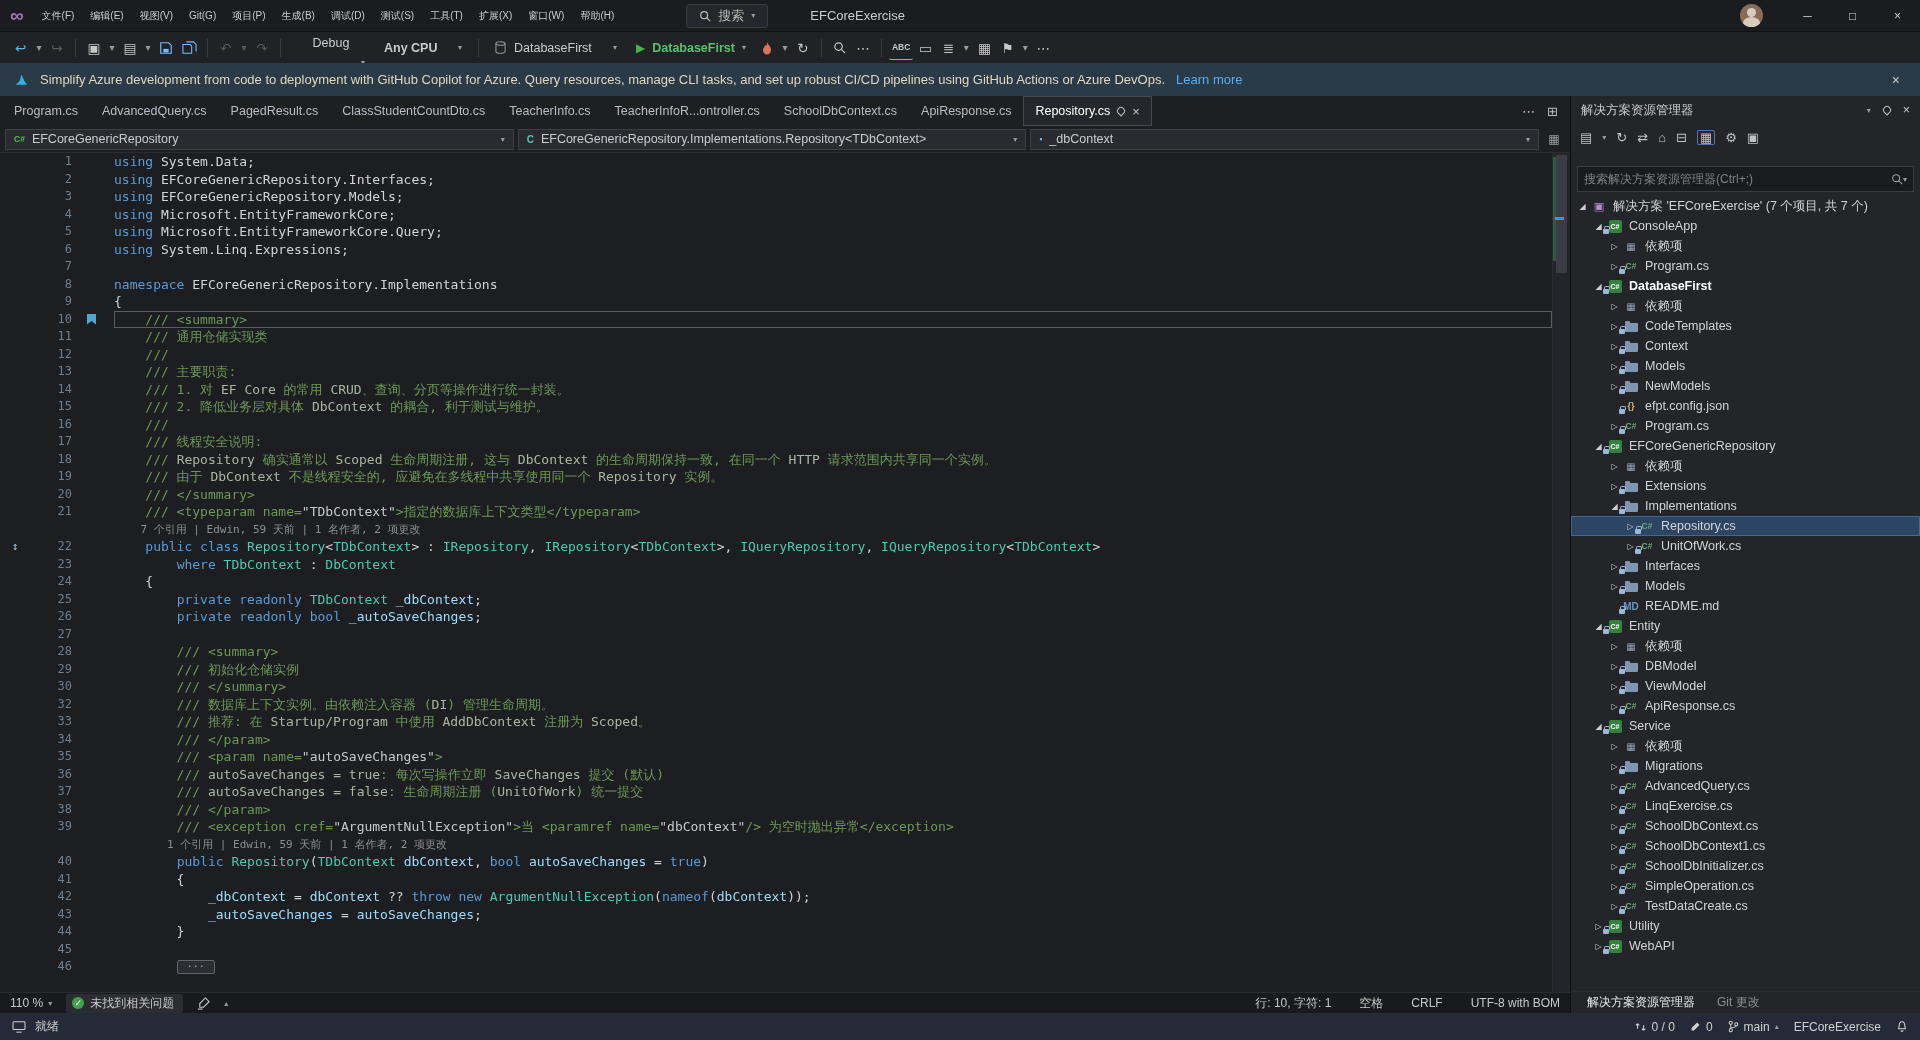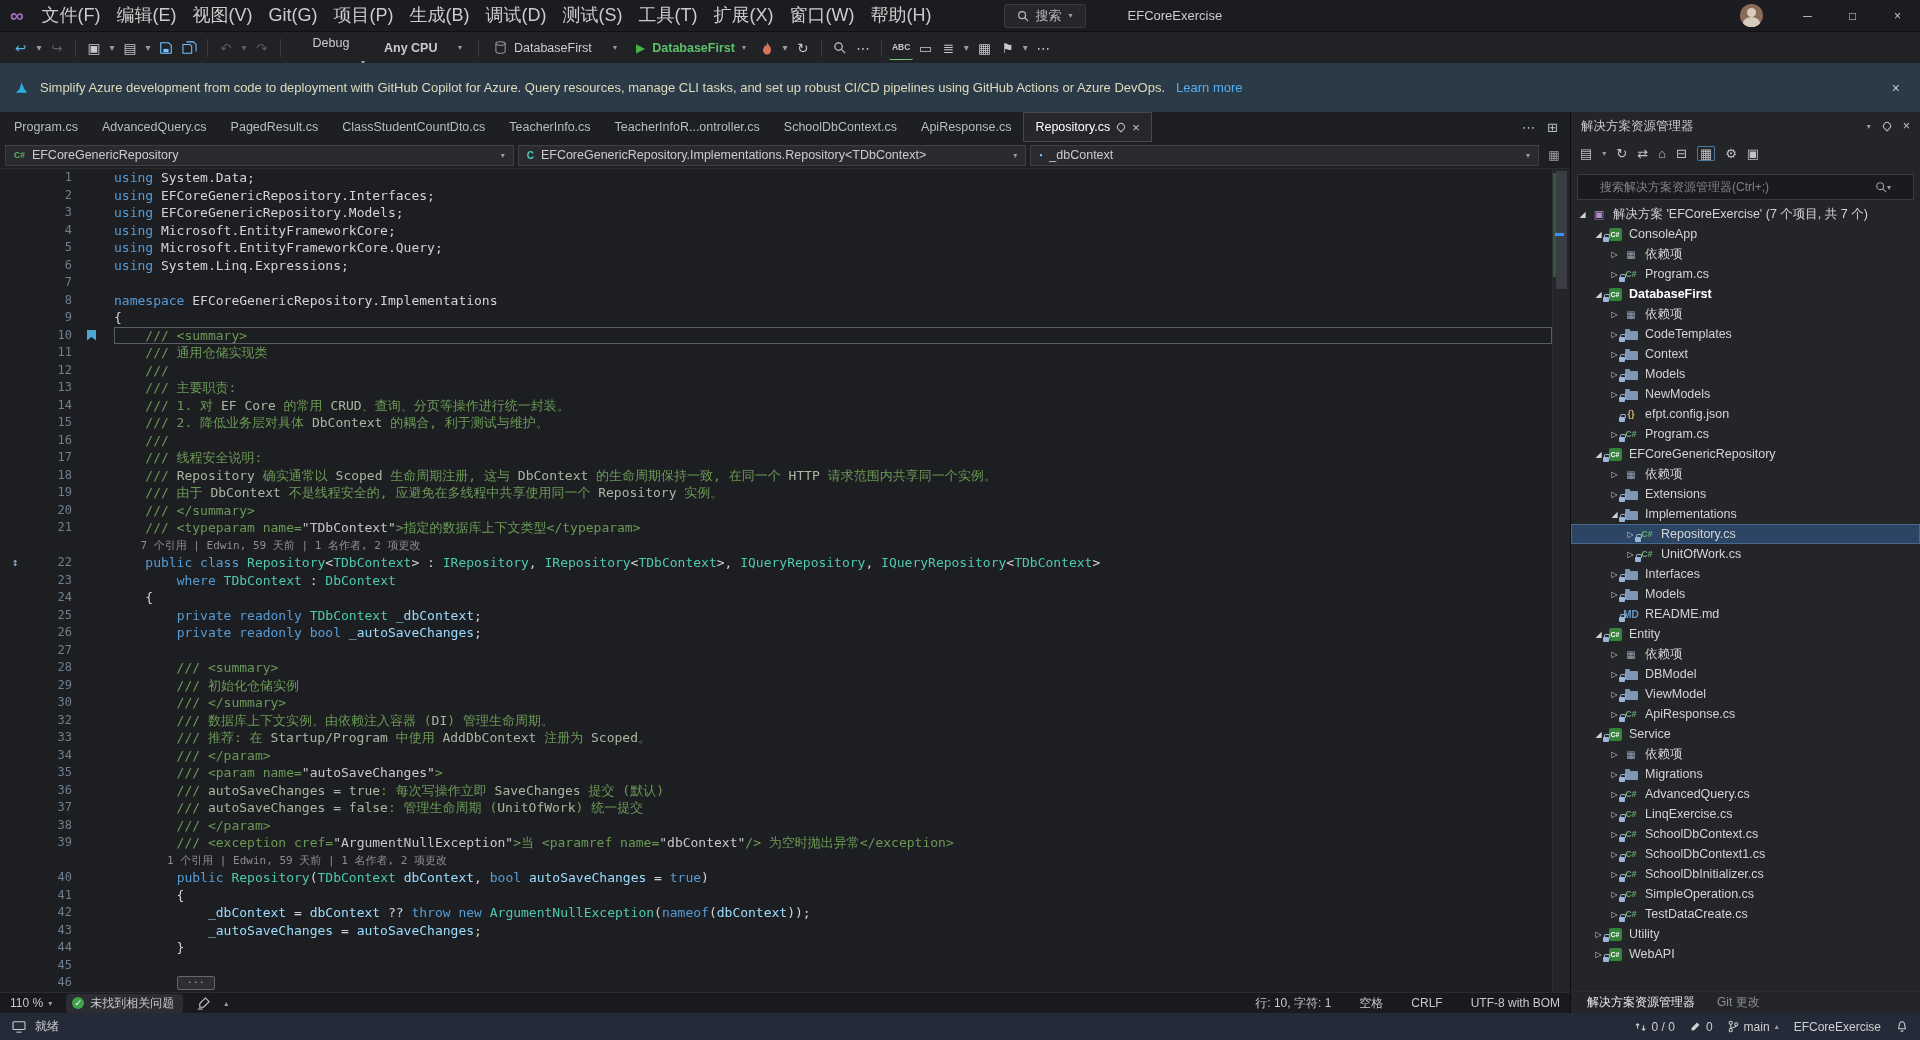--- a/index.html
+++ b/index.html
@@ -3,21 +3,21 @@
 <meta charset="utf-8">
 <style>
   * { margin:0; padding:0; box-sizing:border-box; }
   html,body { width:1920px; height:1040px; overflow:hidden; background:#17181C;
     font-family:"Liberation Sans","DejaVu Sans",sans-serif; font-size:13px; color:#C8C8C8; }
   #app { display:flex; flex-direction:column; width:1920px; height:1040px; }
 
   
   .titlebar { height:31px; background:#1B1C1F; display:flex; align-items:center; padding:0 0 0 10px; flex:none; }
   .vs-logo { color:#A671C9; font-size:19px; font-weight:bold; margin-right:10px; line-height:1; }
-  .menu-item { padding:0 8px; height:31px; line-height:31px; color:#CCCCCC; font-size:18px; cursor:default;text-align:center; }
+  .menu-item { padding:0 8px; height:31px; line-height:31px; color:#CCCCCC; font-size:10px; cursor:default;text-align:center; }
   .title-search { margin-left:64px; display:flex; align-items:center; gap:7px; background:#26272C;
     border:1px solid #3A3B40; border-radius:3px; padding:2px 12px; color:#BBBBBB; }
   .window-title { margin-left:42px; color:#CCCCCC; font-size:13px; }
   .title-right { margin-left:auto; display:flex; align-items:center; height:100%; }
   .avatar { width:23px; height:23px; border-radius:50%; background:#8A6B58; position:relative; overflow:hidden; margin-right:22px; }
   .avatar::before { content:''; position:absolute; left:7px; top:4px; width:9px; height:9px; border-radius:50%; background:#D8CCBE; }
   .avatar::after  { content:''; position:absolute; left:3px; top:13px; width:17px; height:12px; border-radius:50% 50% 0 0; background:#D8CCBE; }
   .win-btn { width:45px; height:31px; display:flex; align-items:center; justify-content:center; color:#CCCCCC; font-size:12px; }
 
   
@@ -27,21 +27,21 @@
   .tbtn.dis { color:#5C5D62; }
   .tbtn.accent { color:#53B7E8; }
   .tsep { width:1px; height:18px; background:#3B3C42; margin:0 6px; flex:none; }
   .tdrop { display:flex; align-items:center; gap:8px; height:24px; padding:0 9px; font-size:12.5px; color:#CCCCCC; border-radius:2px; }
   .caret { font-size:8px; color:#9A9B9F; }
   .run-btn { display:flex; align-items:center; gap:7px; padding:0 9px; height:24px; color:#5CC06A; font-weight:bold; font-size:12.5px; }
   .run-play { color:#41B44A; font-size:12px; }
   .abc { font-size:8.5px; letter-spacing:0; font-weight:bold; border-bottom:1px solid #7bc87b; padding-bottom:1px; }
 
   
-  .infobar { height:49px; background:#2A3B47; display:flex; align-items:center; padding:0 14px; gap:11px; flex:none; font-size:13px; }
+  .infobar { height:33px; background:#2A3B47; display:flex; align-items:center; padding:0 14px; gap:11px; flex:none; font-size:13px; }
   .infobar-msg { color:#DFD9BE; }
   .infobar-link { color:#55AEF0; cursor:pointer; }
   .infobar-close { margin-left:auto; color:#C8C8C8; font-size:14px; padding:0 6px; }
 
   
   .main { flex:1; display:flex; min-height:0; }
   .editor-zone { width:1571px; flex:none; display:flex; flex-direction:column; min-height:0; border-right:1px solid #0E0E10; }
 
   
   .tabbar { height:30px; background:#1E1F23; display:flex; align-items:flex-end; flex:none; padding-left:2px; }
@@ -90,22 +90,22 @@
   .check-dot { width:12px; height:12px; border-radius:50%; background:#3FA34D; color:#fff; font-size:9px;
     display:flex; align-items:center; justify-content:center; line-height:1; }
   .es-right { margin-left:auto; display:flex; gap:28px; align-items:center; }
 
   
   .side-panel { flex:1; display:flex; flex-direction:column; background:#232529; min-height:0; }
   .panel-header { height:28px; display:flex; align-items:center; padding:0 10px; font-size:12.5px; color:#CCCCCC; flex:none; }
   .panel-header .hicons { margin-left:auto; display:flex; gap:12px; align-items:center; color:#C8C8C8; }
   .panel-toolbar { height:26px; display:flex; align-items:center; gap:10px; padding:0 9px; color:#C0C1C5; font-size:13px; flex:none; }
   .ptb-boxed { box-shadow:inset 0 0 0 1px #4C78A8; padding:0 3px; border-radius:2px; }
-  .panel-search { height:26px; margin:8px 6px 2px 6px; flex:none; display:flex; align-items:center;
-    background:#1A1B1E; border:1px solid #3A3B40; padding:0 22px; gap:0; }
+  .panel-search { height:26px; margin:16px 6px 2px 6px; flex:none; display:flex; align-items:center;
+    background:#1A1B1E; border:1px solid #3A3B40; padding:0 6px; gap:0; }
   .panel-search input { flex:1; background:transparent; border:none; outline:none; color:#CCCCCC; font-size:12px;
     font-family:"Liberation Sans","DejaVu Sans",sans-serif; }
   .panel-search input::placeholder { color:#7F8086; }
   .tree { flex:1; min-height:0; overflow:hidden; padding-top:2px; }
   .tree-row { height:20px; display:flex; align-items:center; font-size:12.5px; color:#D4D4D4; white-space:nowrap; }
   .tree-row.selected { background:#2C4564; box-shadow:inset 0 0 0 1px #47688E; }
   .tree-row.bold .tree-label { font-weight:bold; color:#FFFFFF; }
   .tree-arrow { width:15px; flex:none; text-align:center; font-size:8px; color:#CFCFCF; }
   .tree-icon { width:18px; height:16px; flex:none; position:relative; display:flex; align-items:center; justify-content:center; }
   .tree-label { margin-left:5px; }
@@ -344,21 +344,21 @@
             <div class="code-row"><span class="gutter-icon"></span><span class="line-num">26</span><span class="line-margin"></span><span class="code-content"><span class="tok-p">        </span><span class="tok-k">private readonly bool</span><span class="tok-p"> </span><span class="tok-v">_autoSaveChanges</span><span class="tok-p">;</span></span></div>
             <div class="code-row"><span class="gutter-icon"></span><span class="line-num">27</span><span class="line-margin"></span><span class="code-content"></span></div>
             <div class="code-row"><span class="gutter-icon"></span><span class="line-num">28</span><span class="line-margin"></span><span class="code-content"><span class="tok-c">        /// &lt;summary&gt;</span></span></div>
             <div class="code-row"><span class="gutter-icon"></span><span class="line-num">29</span><span class="line-margin"></span><span class="code-content"><span class="tok-c">        /// 初始化仓储实例</span></span></div>
             <div class="code-row"><span class="gutter-icon"></span><span class="line-num">30</span><span class="line-margin"></span><span class="code-content"><span class="tok-c">        /// &lt;/summary&gt;</span></span></div>
             <div class="code-row"><span class="gutter-icon"></span><span class="line-num">32</span><span class="line-margin"></span><span class="code-content"><span class="tok-c">        /// 数据库上下文实例。由依赖注入容器 (</span><span class="tok-ce">DI</span><span class="tok-c">) 管理生命周期。</span></span></div>
             <div class="code-row"><span class="gutter-icon"></span><span class="line-num">33</span><span class="line-margin"></span><span class="code-content"><span class="tok-c">        /// 推荐: 在 </span><span class="tok-ce">Startup/Program</span><span class="tok-c"> 中使用 </span><span class="tok-ce">AddDbContext</span><span class="tok-c"> 注册为 </span><span class="tok-ce">Scoped</span><span class="tok-c">。</span></span></div>
             <div class="code-row"><span class="gutter-icon"></span><span class="line-num">34</span><span class="line-margin"></span><span class="code-content"><span class="tok-c">        /// &lt;/param&gt;</span></span></div>
             <div class="code-row"><span class="gutter-icon"></span><span class="line-num">35</span><span class="line-margin"></span><span class="code-content"><span class="tok-c">        /// &lt;param name=</span><span class="tok-ca">"autoSaveChanges"</span><span class="tok-c">&gt;</span></span></div>
             <div class="code-row"><span class="gutter-icon"></span><span class="line-num">36</span><span class="line-margin"></span><span class="code-content"><span class="tok-c">        /// </span><span class="tok-ce">autoSaveChanges = true</span><span class="tok-c">: 每次写操作立即 </span><span class="tok-ce">SaveChanges</span><span class="tok-c"> 提交 (默认)</span></span></div>
-            <div class="code-row"><span class="gutter-icon"></span><span class="line-num">37</span><span class="line-margin"></span><span class="code-content"><span class="tok-c">        /// </span><span class="tok-ce">autoSaveChanges = false</span><span class="tok-c">: 管理生命周期 (</span><span class="tok-ce">UnitOfWork</span><span class="tok-c">) 统一提交</span></span></div>
+            <div class="code-row"><span class="gutter-icon"></span><span class="line-num">37</span><span class="line-margin"></span><span class="code-content"><span class="tok-c">        /// </span><span class="tok-ce">autoSaveChanges = false</span><span class="tok-c">: 生命周期注册 (</span><span class="tok-ce">UnitOfWork</span><span class="tok-c">) 统一提交</span></span></div>
             <div class="code-row"><span class="gutter-icon"></span><span class="line-num">38</span><span class="line-margin"></span><span class="code-content"><span class="tok-c">        /// &lt;/param&gt;</span></span></div>
             <div class="code-row"><span class="gutter-icon"></span><span class="line-num">39</span><span class="line-margin"></span><span class="code-content"><span class="tok-c">        /// &lt;exception cref=</span><span class="tok-ca">"ArgumentNullException"</span><span class="tok-c">&gt;当 &lt;paramref name=</span><span class="tok-ca">"dbContext"</span><span class="tok-c">/&gt; 为空时抛出异常&lt;/exception&gt;</span></span></div>
             <div class="code-row lens-row"><span class="gutter-icon"></span><span class="line-num"></span><span class="line-margin"></span><span class="code-content"><span class="tok-cl">        1 个引用 | Edwin, 59 天前 | 1 名作者, 2 项更改</span></span></div>
             <div class="code-row"><span class="gutter-icon"></span><span class="line-num">40</span><span class="line-margin"></span><span class="code-content"><span class="tok-p">        </span><span class="tok-k">public </span><span class="tok-t">Repository</span><span class="tok-p">(</span><span class="tok-t">TDbContext</span><span class="tok-p"> </span><span class="tok-v">dbContext</span><span class="tok-p">, </span><span class="tok-k">bool</span><span class="tok-p"> </span><span class="tok-v">autoSaveChanges</span><span class="tok-p"> = </span><span class="tok-k">true</span><span class="tok-p">)</span></span></div>
             <div class="code-row"><span class="gutter-icon"></span><span class="line-num">41</span><span class="line-margin"></span><span class="code-content"><span class="tok-p">        {</span></span></div>
             <div class="code-row"><span class="gutter-icon"></span><span class="line-num">42</span><span class="line-margin"></span><span class="code-content"><span class="tok-p">            </span><span class="tok-v">_dbContext</span><span class="tok-p"> = </span><span class="tok-v">dbContext</span><span class="tok-p"> ?? </span><span class="tok-k">throw new </span><span class="tok-t">ArgumentNullException</span><span class="tok-p">(</span><span class="tok-k">nameof</span><span class="tok-p">(</span><span class="tok-v">dbContext</span><span class="tok-p">));</span></span></div>
             <div class="code-row"><span class="gutter-icon"></span><span class="line-num">43</span><span class="line-margin"></span><span class="code-content"><span class="tok-p">            </span><span class="tok-v">_autoSaveChanges</span><span class="tok-p"> = </span><span class="tok-v">autoSaveChanges</span><span class="tok-p">;</span></span></div>
             <div class="code-row"><span class="gutter-icon"></span><span class="line-num">44</span><span class="line-margin"></span><span class="code-content"><span class="tok-p">        }</span></span></div>
             <div class="code-row"><span class="gutter-icon"></span><span class="line-num">45</span><span class="line-margin"></span><span class="code-content"></span></div>
             <div class="code-row"><span class="gutter-icon"></span><span class="line-num">46</span><span class="line-margin"></span><span class="code-content"><span class="tok-p">        </span><span class="tok-f">···</span></span></div>

